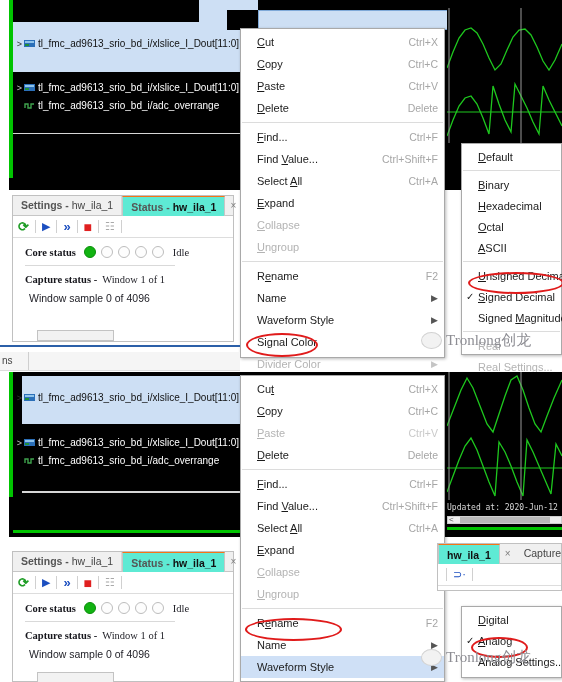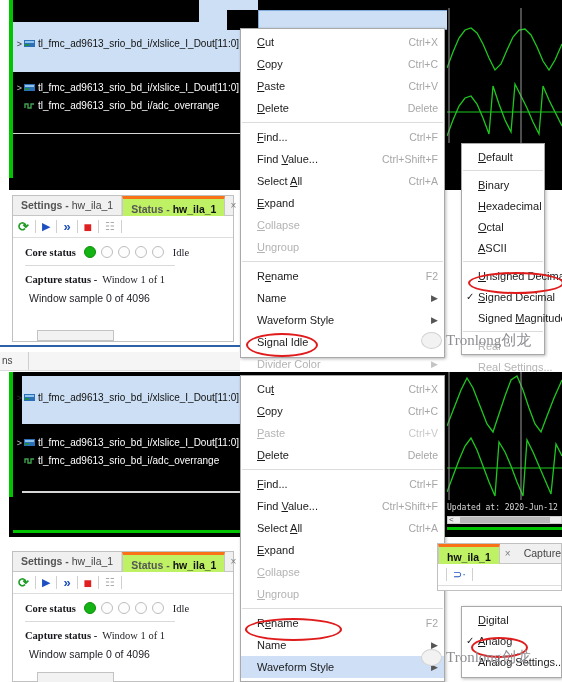--- a/index.html
+++ b/index.html
@@ -17,22 +17,22 @@
   .arrow{display:inline-block;width:9px;color:#c9c9c9;font-size:9px;text-align:center;}
   .tree-row.sel .arrow{color:#333;}
   .sigicon{display:inline-block;width:12px;height:9px;vertical-align:-1px;margin-right:2px;}
 
   
   .panel{background:#ffffff;border:1px solid #c0c0c0;box-sizing:border-box;}
   .tabstrip{height:20px;background:#f0f0f0;border-bottom:1px solid #c6c6c6;
             display:flex;align-items:flex-end;box-sizing:border-box;}
   .tab{height:19px;line-height:19px;padding:0 8px;font-size:10.5px;color:#444;
        border-right:1px solid #d7d7d7;box-sizing:border-box;white-space:nowrap;}
-  .tab.active{background:#bef264;color:#111;font-weight:bold;
-              border-top:3px solid #f97316;border-left:1px solid #c6c6c6;
+  .tab.active{background:#5eead4;color:#111;font-weight:bold;
+              border-top:1px solid #f97316;border-left:1px solid #c6c6c6;
               border-right:1px solid #c6c6c6;margin-bottom:-1px;height:20px;line-height:20px;margin-top:32px;}
   .tab .lbl-soft{font-weight:bold;color:#555;}
   .tabclose{color:#7d7d7d;font-size:10px;padding:0 5px;line-height:19px;}
   .ptool{height:22px;border-bottom:1px solid #dddddd;display:flex;align-items:center;
          gap:3px;padding:0 5px;background:#fff;box-sizing:border-box;}
   .tsep{width:1px;height:13px;background:#d0d0d0;margin:0 3px;}
   .pbody{padding:8px 10px 0 12px;}
   .row-stat{display:flex;align-items:center;margin-bottom:7px;font-family:Liberation Serif, serif;}
   .lab-b{font-weight:bold;font-size:10.5px;color:#16161c;}
   .lab-n{font-size:10.5px;color:#23232a;}
@@ -162,41 +162,41 @@
       </div>
       <div class="mi">
         <span>Name</span>
         <span class="sub">▶</span>
       </div>
       <div class="mi">
         <span>Waveform Style</span>
         <span class="sub">▶</span>
       </div>
       <div class="mi">
-        <span>Signal Idle</span>
+        <span>Signal Color</span>
         <span class="sub">▶</span>
       </div>
       <div class="mi dim">
         <span>Divider Color</span>
         <span class="sub">▶</span>
       </div>
       <div class="msep"></div>
       <div class="mi hl">
         <span>Radix</span>
         <span class="sub">▶</span>
       </div>
       <div class="mi">
         <span>Edit Enumeration...</span>
       </div>
     </div>
 </div>
 
 <div class="ell abs" style="left:246px;top:333px;width:68px;height:20px;"></div>
 
-<div class="menu submenu abs" style="left:461px;top:143px;width:84px;height:212px;">
+<div class="menu submenu abs" style="left:461px;top:143px;width:101px;height:212px;">
   <div id="menu-radix">
       <div class="mi">
         <span class="chk"></span>
         <span><span class="acc">D</span>efault</span>
       </div>
       <div class="msep"></div>
       <div class="mi">
         <span class="chk"></span>
         <span><span class="acc">B</span>inary</span>
       </div>

